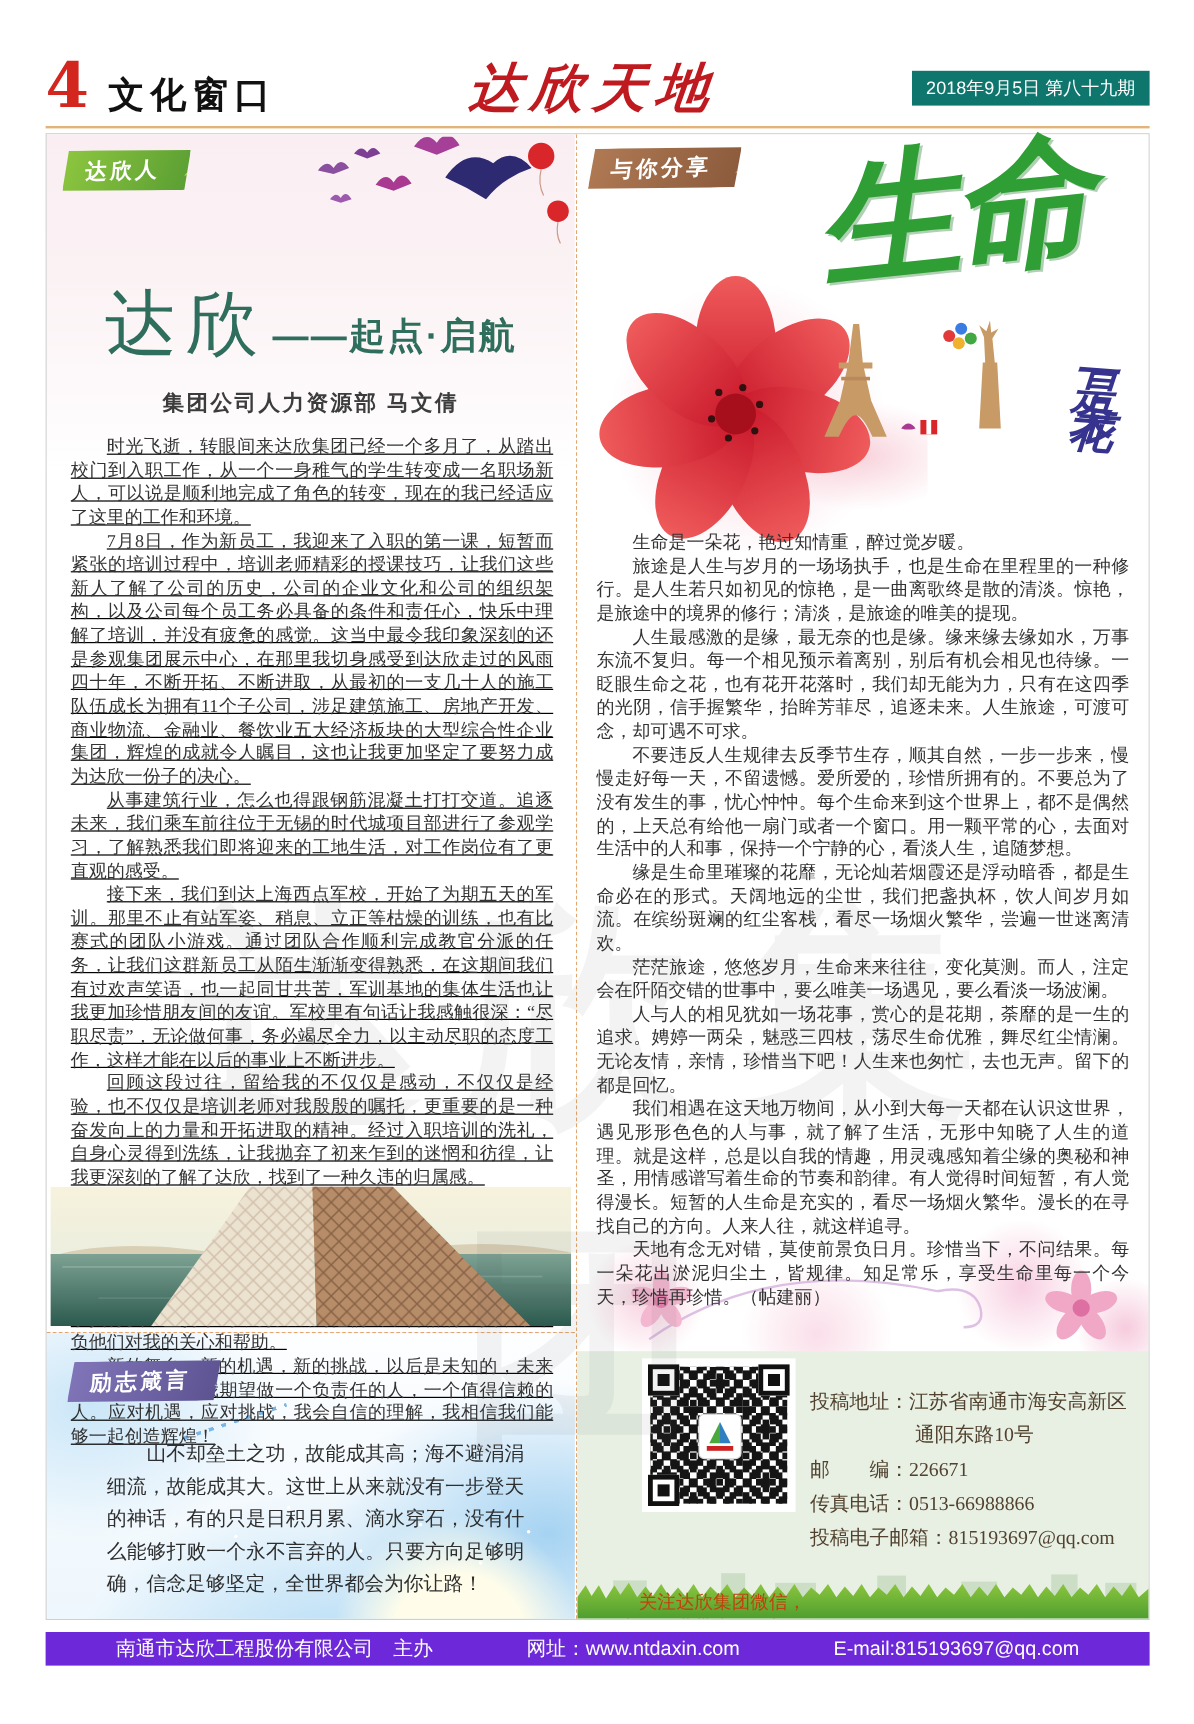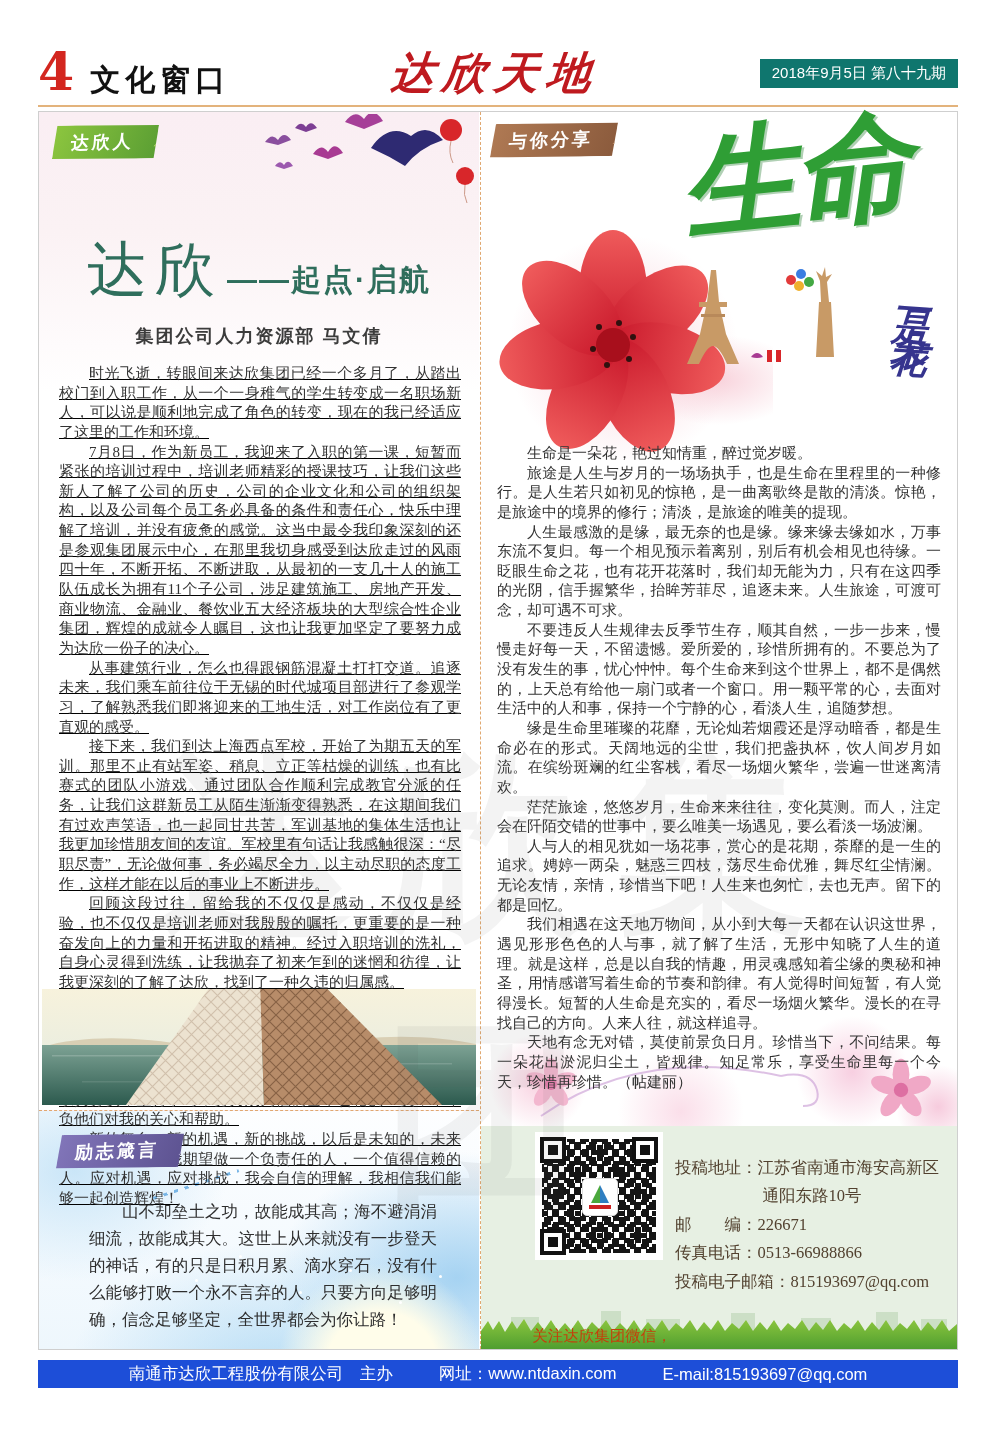--- a/index.html
+++ b/index.html
@@ -102,22 +102,22 @@
   .qr-logo{position:absolute;left:50%;top:50%;width:34px;height:36px;margin:-18px 0 0 -17px;background:#fff;
       border:1px solid #ddd;border-radius:5px;display:flex;flex-direction:column;align-items:center;justify-content:center;}
   .qr-logo .red-line{width:22px;height:4px;background:#c22;margin-top:2px;}
   .qr-caption{position:absolute;left:6px;top:160px;width:230px;text-align:center;color:#c2410c;
       font-size:15.5px;line-height:1.45;z-index:3;margin-top:39px;}
   .contact-lines{position:absolute;left:194px;top:28px;font-size:16.5px;color:#52412f;line-height:1.72;z-index:3;}
   .contact-lines .indent2{margin-left:5.3em;}
   .grass{position:absolute;left:0;right:0;bottom:0;height:46px;z-index:2;}
 
   
-  .footer{position:absolute;left:38px;right:37px;top:1360px;height:28px;background:#1d4ed8;color:#fff;
-      display:flex;align-items:center;justify-content:center;gap:46px;font-size:16.5px;
+  .footer{position:absolute;left:38px;right:37px;top:1360px;height:28px;background:#6d28d9;color:#fff;
+      display:flex;align-items:center;justify-content:center;gap:78px;font-size:16.5px;
       font-family:"Liberation Sans","DejaVu Sans",sans-serif;}
 </style>
 </head>
 <body>
 
 <div class="page">
 
   <div class="hdr">
     <div class="hdr-left">
       <span class="page-num">4</span>

